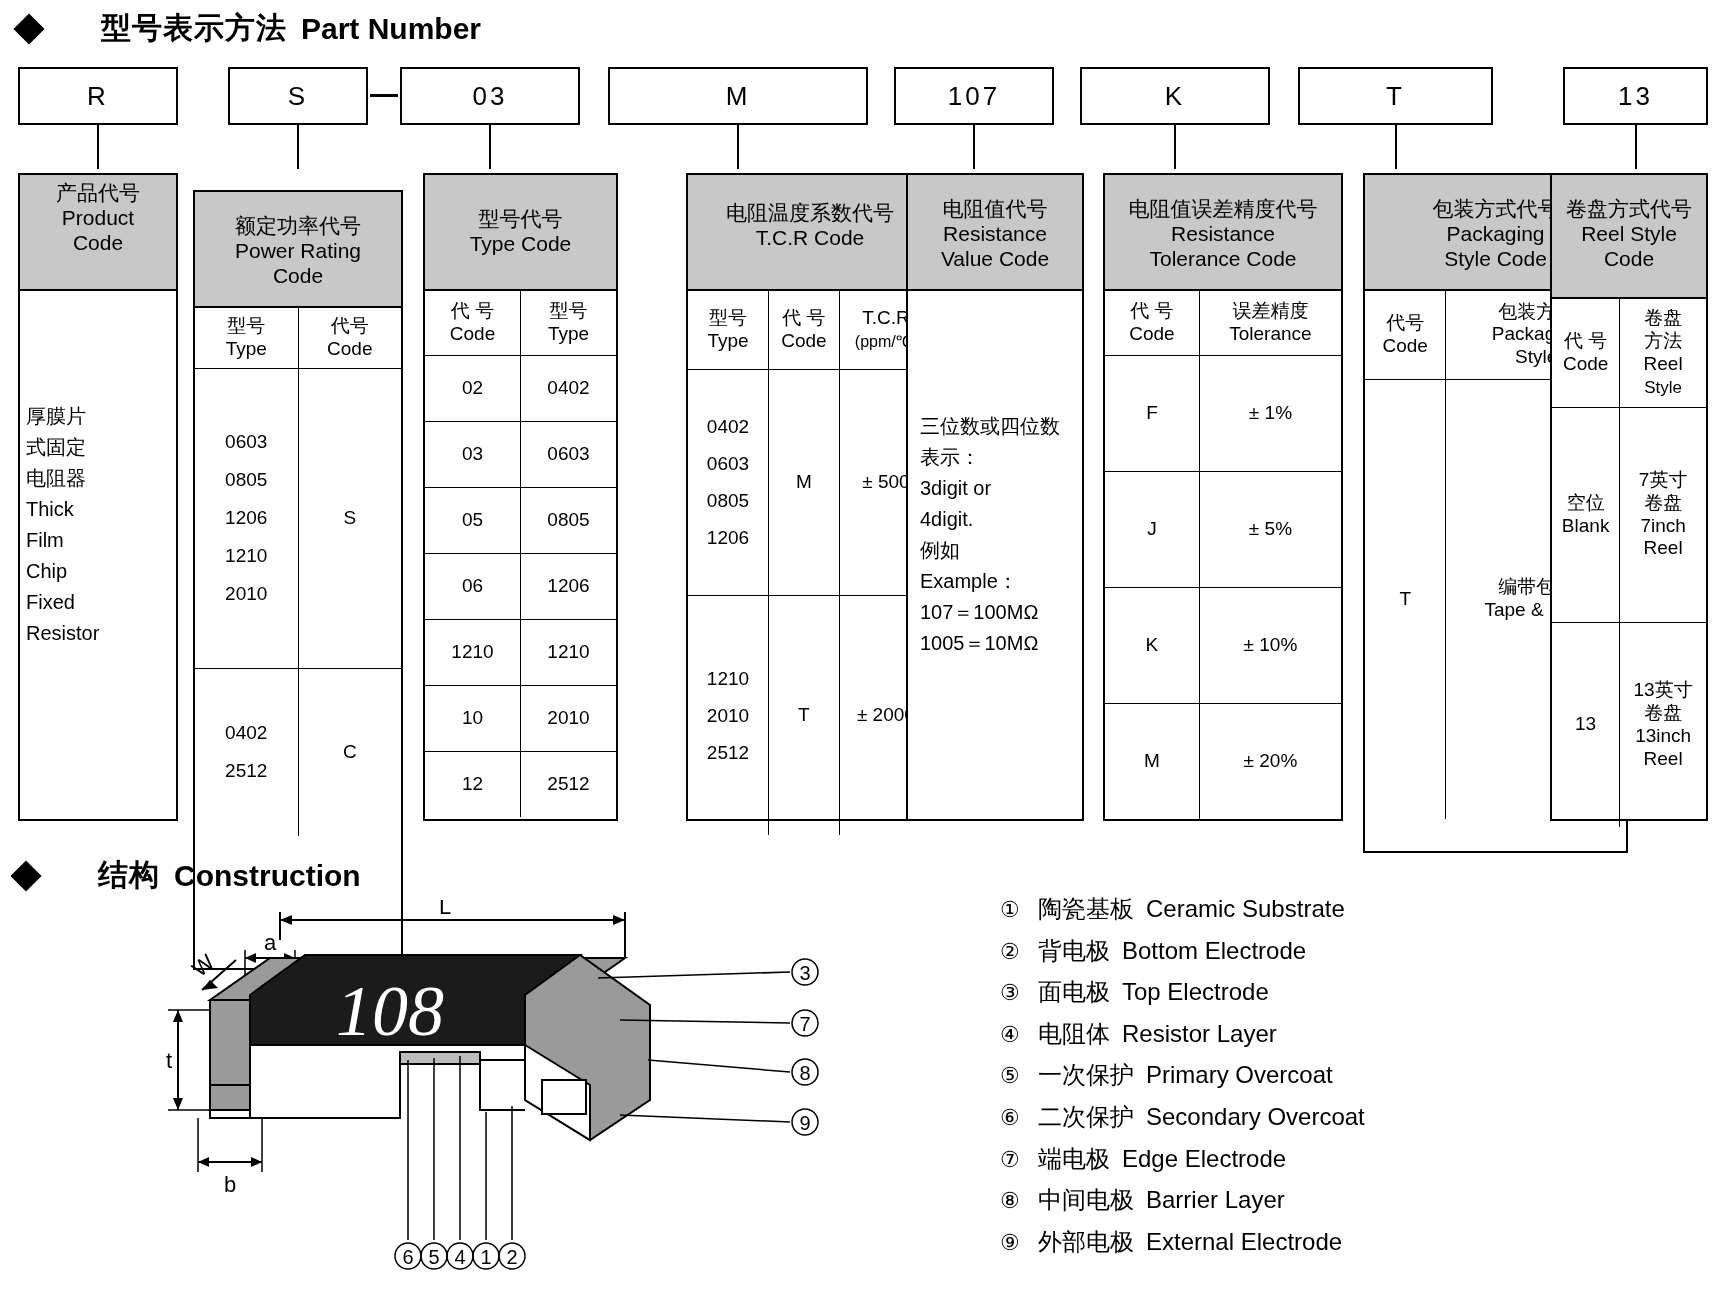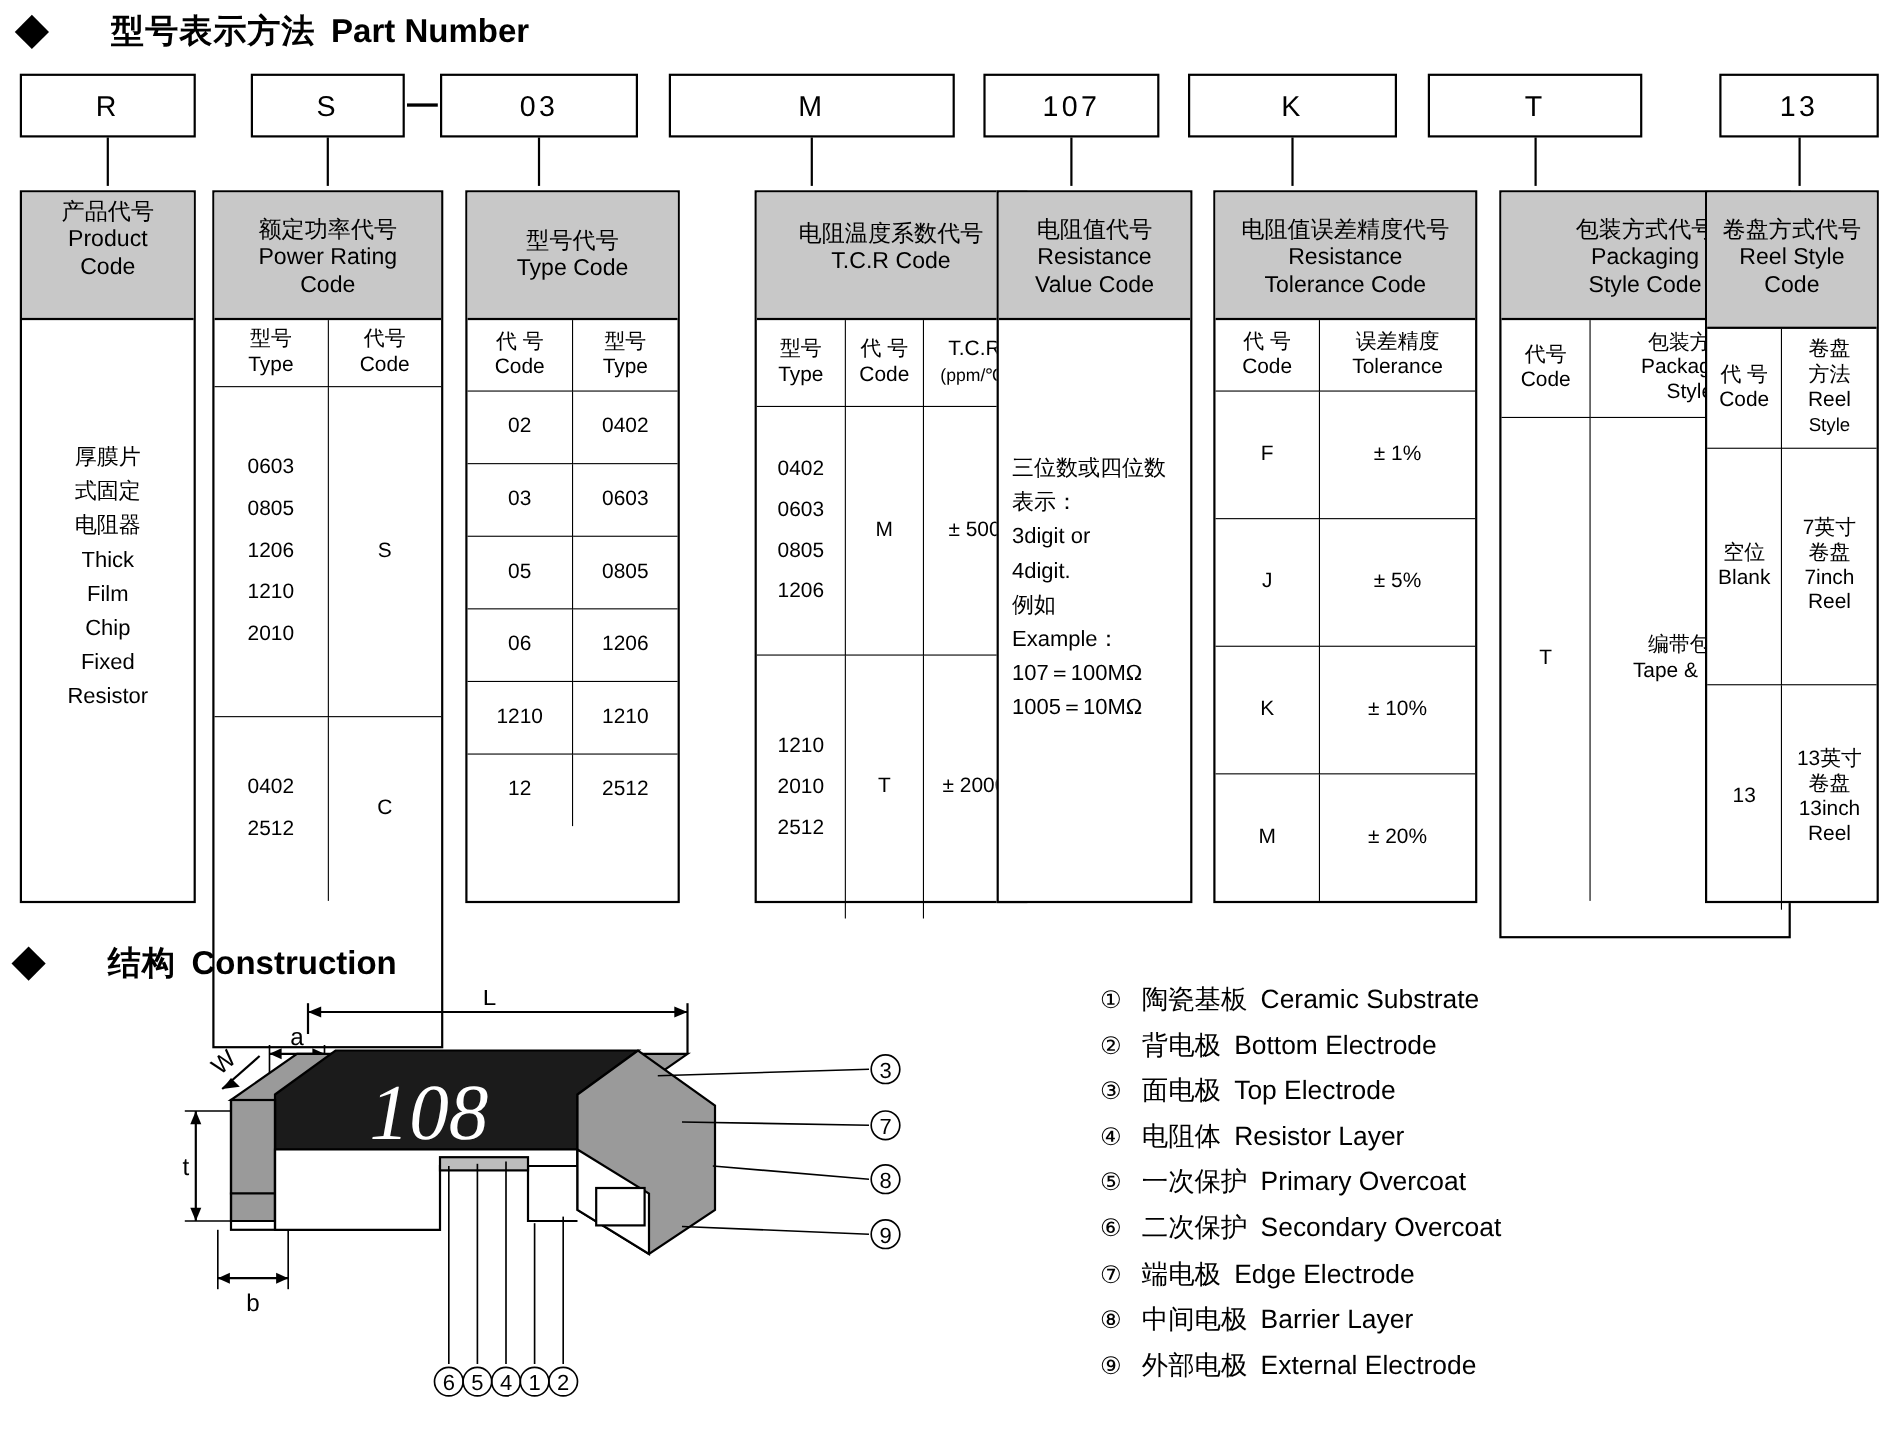--- a/index.html
+++ b/index.html
@@ -70,21 +70,21 @@
     line-height: 1.2;
     padding: 3px 1px;
   }
   table.sub th { font-weight: normal; }
   table.sub tr:first-child th { border-top: none; }
   table.sub .outer-l { border-left: none; }
   table.sub .outer-r { border-right: none; }
   table.sub .outer-b { border-bottom: none; }
 
   .plain-body {
-    text-align: center; font-size: 20px; line-height: 1.45;
+    font-size: 20px; line-height: 1.45;
     padding: 14px 6px;
   }
   .left-body {
     text-align: left; font-size: 20px; line-height: 1.45;
     padding: 14px 12px;
   }
 
   
   #construction-head { position: absolute; left: 15px; top: 855px; align-items: center; }
 
@@ -146,21 +146,21 @@
           <div>式固定</div>
           <div>电阻器</div>
           <div>Thick</div>
           <div>Film</div>
           <div>Chip</div>
           <div>Fixed</div>
           <div>Resistor</div>
         </div>
       </div>
 
-      <div class="col" style="left:175px; width:210px; height:780px;">
+      <div class="col" style="left:175px; width:210px; height:780px;margin-top:17px;">
         <div class="col-title" style="height:116px; padding-top:22px;">
           <div class="cn">额定功率代号</div>
           <div class="en">Power Rating</div>
           <div class="en">Code</div>
         </div>
         <table class="sub">
           <tbody>
               <tr>
             <th class="outer-l" style="height:60px;">
               型号<br>Type
@@ -211,20 +211,24 @@
             <td class="outer-l" style="height:66px;">05</td>
             <td class="outer-r">0805</td>
           </tr>
           <tr>
             <td class="outer-l" style="height:66px;margin-left:48px;">06</td>
             <td class="outer-r">1206</td>
           </tr>
           <tr>
             <td class="outer-l" style="height:66px;">1210</td>
             <td class="outer-r">1210</td>
+          </tr>
+          <tr>
+            <td class="outer-l" style="height:66px;">10</td>
+            <td class="outer-r">2010</td>
           </tr>
           <tr>
             <td class="outer-l outer-b" style="height:66px;">12</td>
             <td class="outer-r outer-b">2512</td>
           </tr>
         </tbody>
           </table>
       </div>
 
       <div class="col" style="left:620px; width:248px; height:648px;margin-left:48px;">

